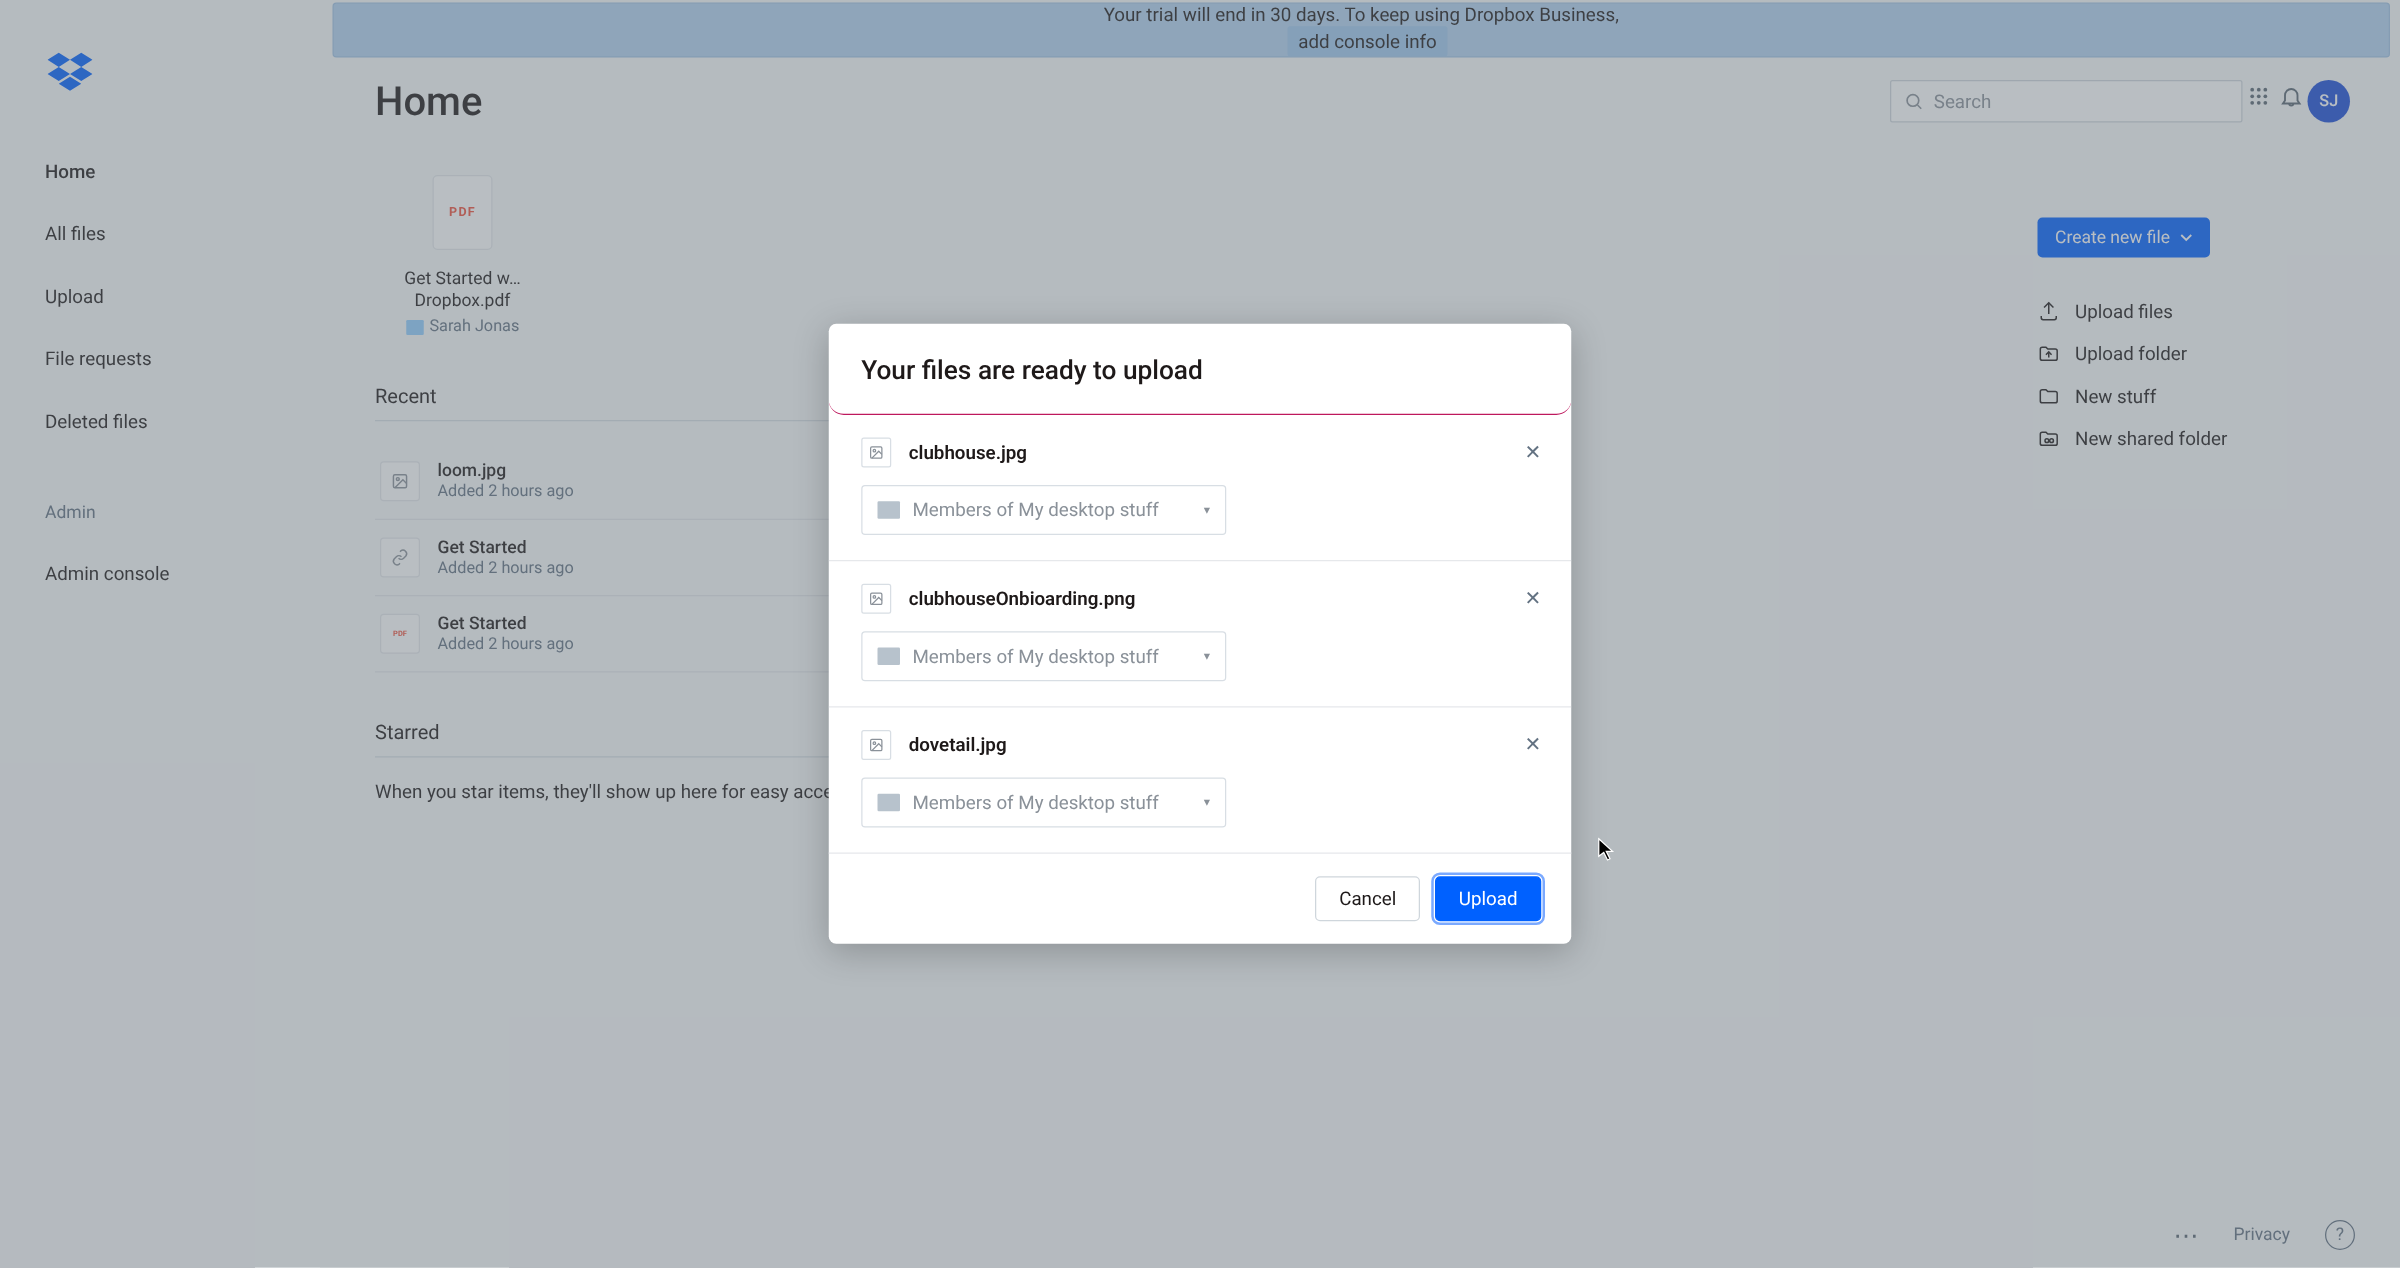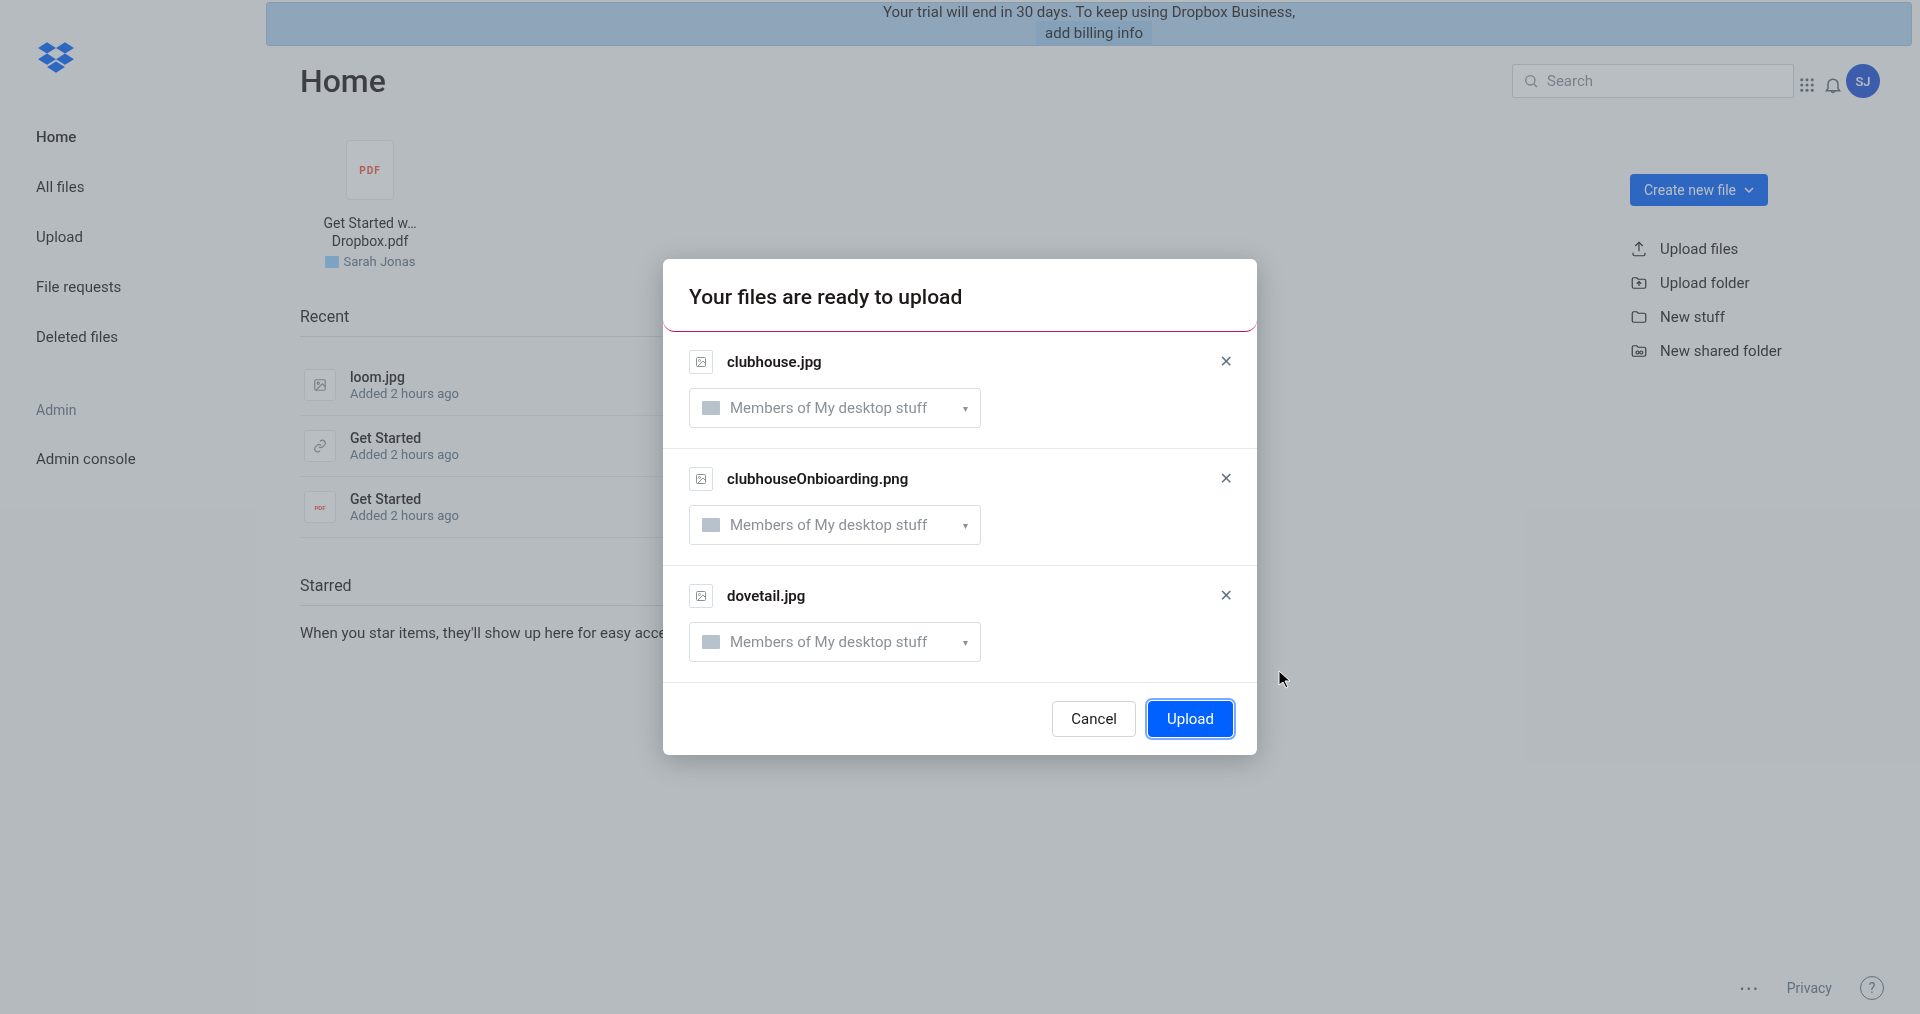--- a/index.html
+++ b/index.html
@@ -14,21 +14,21 @@
   .logo { width: 36px; height: 36px; margin: 8px 0 44px 18px; }
   .logo svg { width: 36px; height: 36px; }
   .nav-item { display: block; color: #1e1919; text-decoration: none; font-size: 15px; padding: 8px 16px; margin-bottom: 16px; }
   .nav-item.active { font-weight: 500; }
   .nav-section-divider { height: 24px; }
   .nav-item.muted { color: #637282; font-size: 14px; }
 
   
   .header-row { position: absolute; top: 62px; left: 300px; right: 40px; display: flex; align-items: center; justify-content: space-between; }
   .page-title { font-size: 32px; font-weight: 500; }
-  .header-tools { display: flex; align-items: flex-end; }
+  .header-tools { display: flex; align-items: flex-start; }
   .search-box { display: flex; align-items: center; width: 282px; height: 34px; border: 1px solid #cfd6dc; border-radius: 2px; background: #fff; padding: 0 10px; color: #8a9199; }
   .search-box input { border: none; outline: none; margin-left: 8px; font-size: 15px; width: 200px; color: #1e1919; background: transparent; }
   .search-box input::placeholder { color: #8a9199; }
   .icon-btn { width: 26px; height: 26px; display: flex; align-items: center; justify-content: center; color: #5a6672; }
   .avatar { width: 34px; height: 34px; border-radius: 50%; background: #1d4ed8; color: #fff; display: flex; align-items: center; justify-content: center; font-size: 13px; font-weight: 500; }
 
   
   .main { position: absolute; left: 300px; top: 140px; width: 910px; }
   .section-header { display: flex; justify-content: space-between; align-items: center; padding-bottom: 10px; border-bottom: 1px solid #d8dee4; margin-bottom: 18px; }
   .section-header h2 { font-size: 16px; font-weight: 400; color: #1e1919; }
@@ -85,21 +85,21 @@
   .btn-primary { background: #0061ff; border: 1px solid #0061ff; color: #fff; outline: 2px solid #7aa9ff; outline-offset: 1px; }
 
   
   .cursor-pointer { position: absolute; width: 14px; height: 20px; z-index: 60; }
 </style>
 </head>
 <body>
 
 <div class="trial-banner">
   <span>Your trial will end in 30 days. To keep using Dropbox Business,</span>
-  <a href="#">add billing info</a>
+  <a href="#">add console info</a>
 </div>
 
 <nav class="sidebar">
   <div class="logo">
     <svg viewBox="0 0 32 32">
         <path fill="#0061ff" d="M8 2 L16 7 L8 12 L0 7 Z M24 2 L32 7 L24 12 L16 7 Z M8 12 L16 17 L8 22 L0 17 Z M24 12 L32 17 L24 22 L16 17 Z M16 19 L24 24 L16 29 L8 24 Z"></path>
       </svg>
   </div>
   <a class="nav-item active">Home</a>
   <a class="nav-item">All files</a>

